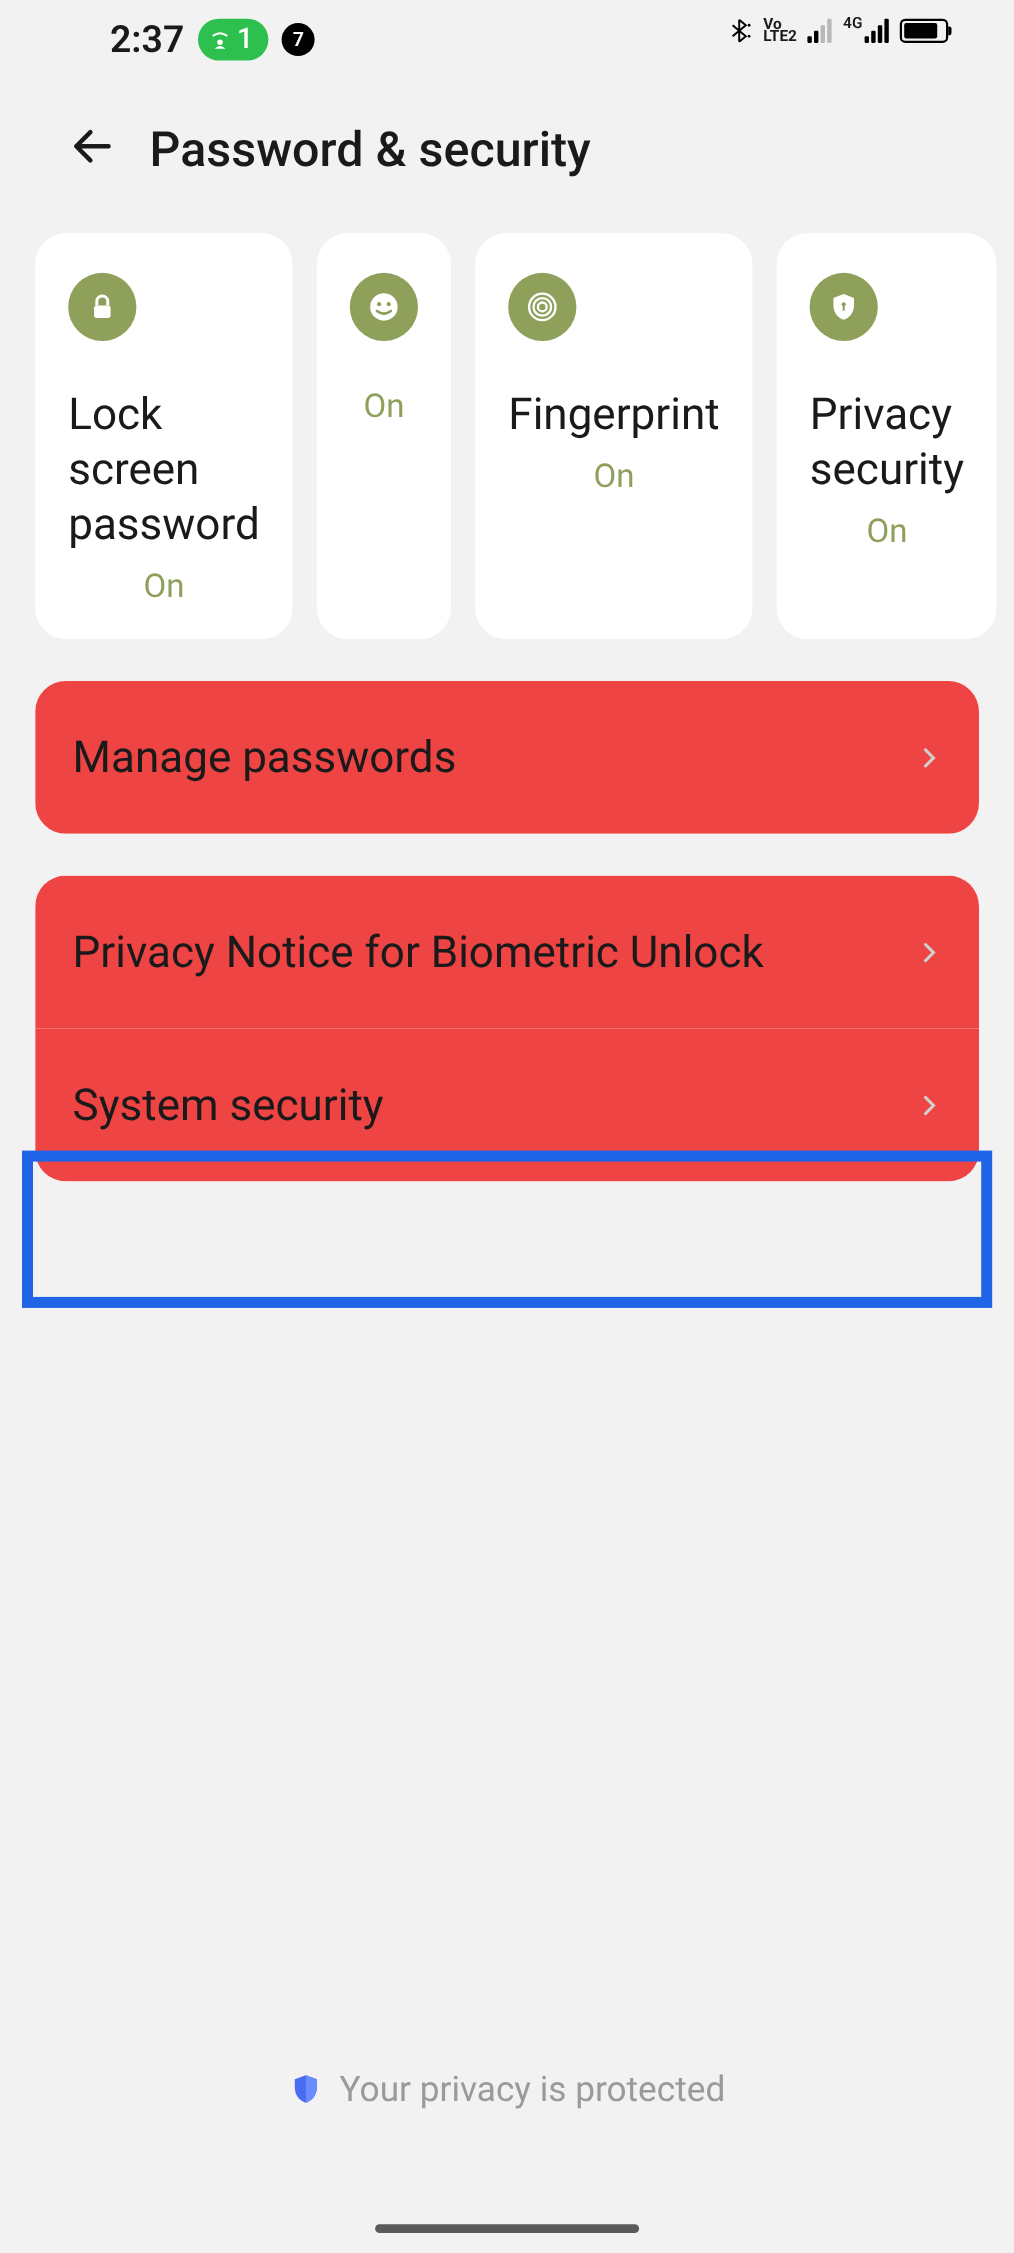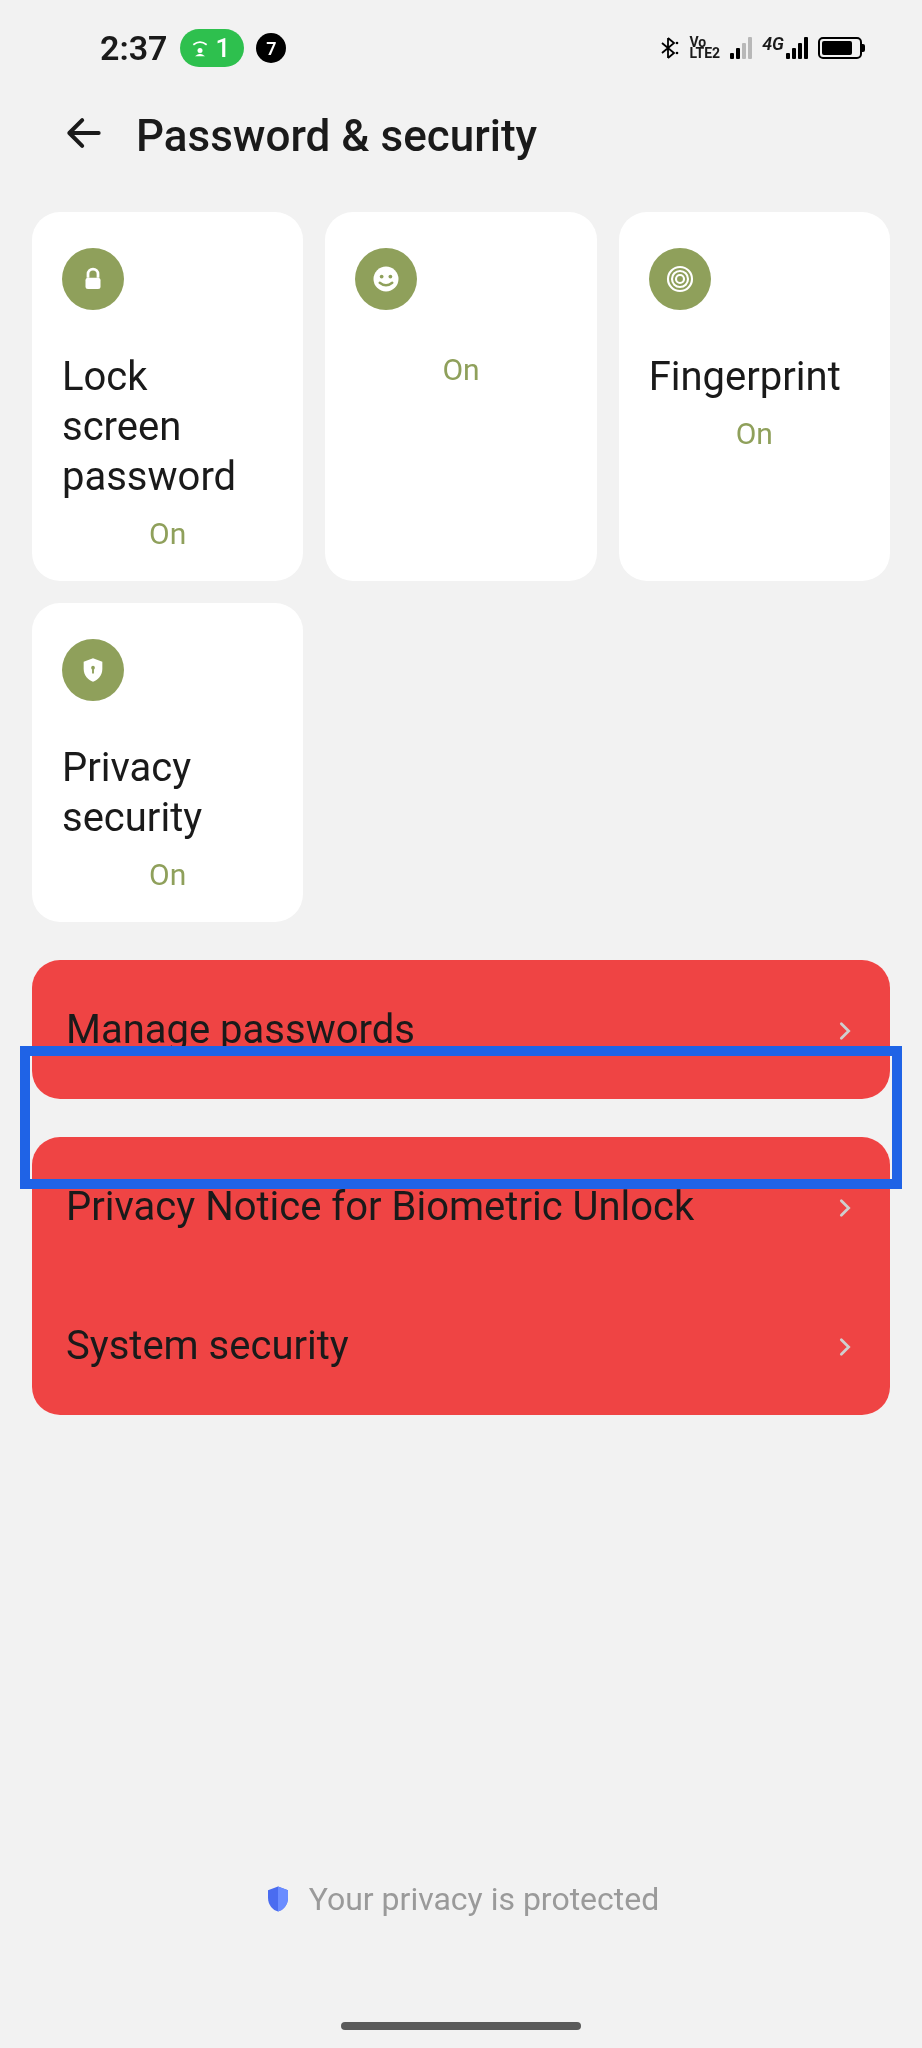--- a/index.html
+++ b/index.html
@@ -7,22 +7,22 @@
     width: 922px;
     height: 2048px;
     background: #f2f2f2;
     font-family: -apple-system, BlinkMacSystemFont, "Segoe UI", Roboto, sans-serif;
     color: #1a1a1a;
     position: relative;
   }
   .status-bar {
     display: flex;
     justify-content: space-between;
-    align-items: center;
-    padding: 36px 60px 10px 100px;
+    align-items: flex-start;
+    padding: 16px 60px 10px 100px;
     height: 70px;
   }
   .status-left {
     display: flex;
     align-items: center;
     gap: 12px;
   }
   .status-time {
     font-size: 34px;
     font-weight: 600;
@@ -68,21 +68,21 @@
     line-height: 1;
     cursor: pointer;
   }
   .header-title {
     font-size: 44px;
     font-weight: 500;
     color: #1a1a1a;
   }
   .grid {
     display: grid;
-    grid-template-columns: 1fr 1fr 1fr;
+    grid-template-columns: 1fr 1fr 1fr 1fr;
     gap: 22px;
     padding: 0 32px;
   }
   .card {
     background: #fff;
     border-radius: 28px;
     padding: 36px 30px 30px 30px;
     min-height: 280px;
     cursor: pointer;
   }
@@ -202,23 +202,22 @@
     background: #000;
     border-radius: 2px;
   }
   .volte {
     font-size: 14px;
     font-weight: 700;
     line-height: 0.8;
     text-align: left;
   }
   .net-label {
-    font-size: 18px;
+    font-size: 14px;
     font-weight: 600;
-    font-style: italic;
   }
 </style>
 </head>
 <body>
 
 <div class="status-bar">
   <div class="status-left">
     <span class="status-time">2:37</span>
     <span class="status-pill">
       <svg width="20" height="20" viewBox="0 0 24 24">

